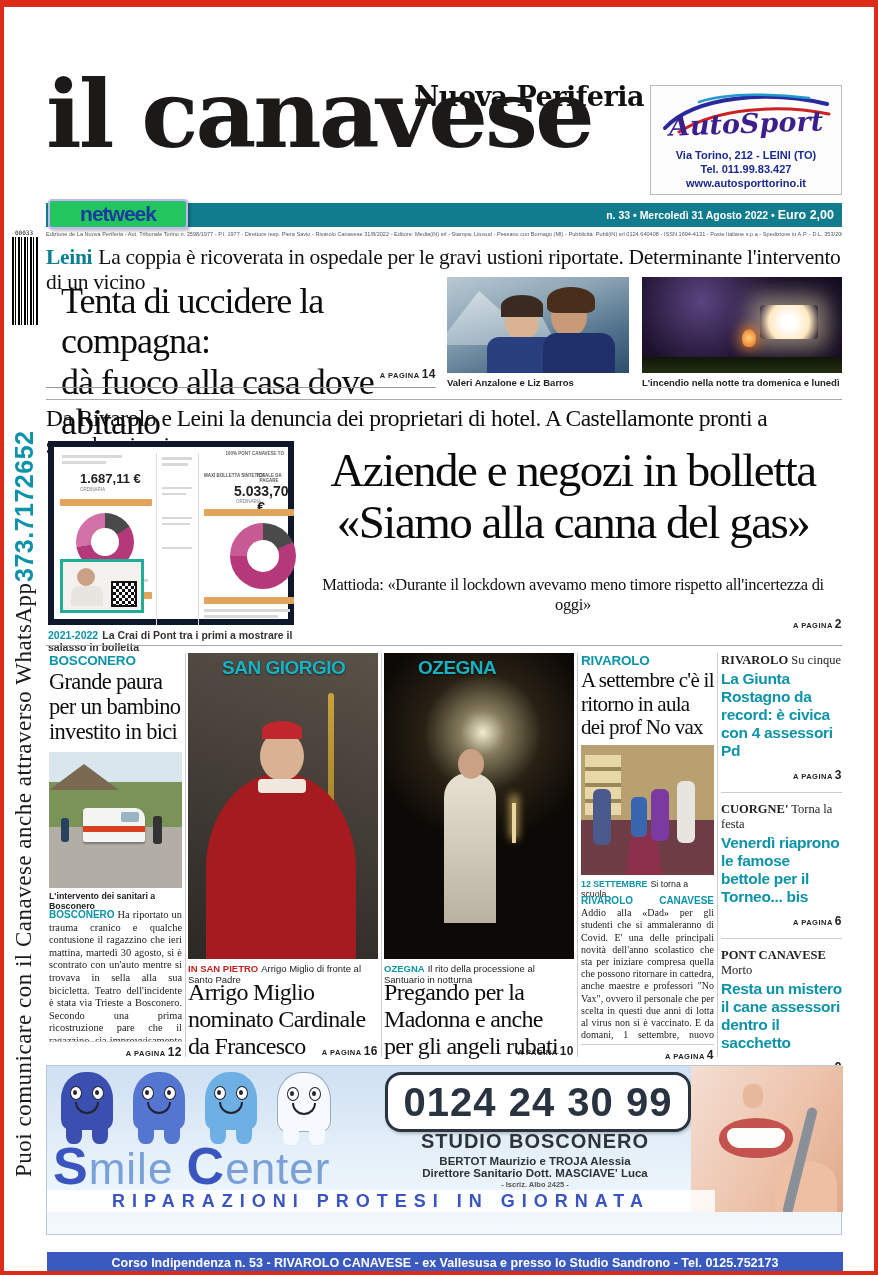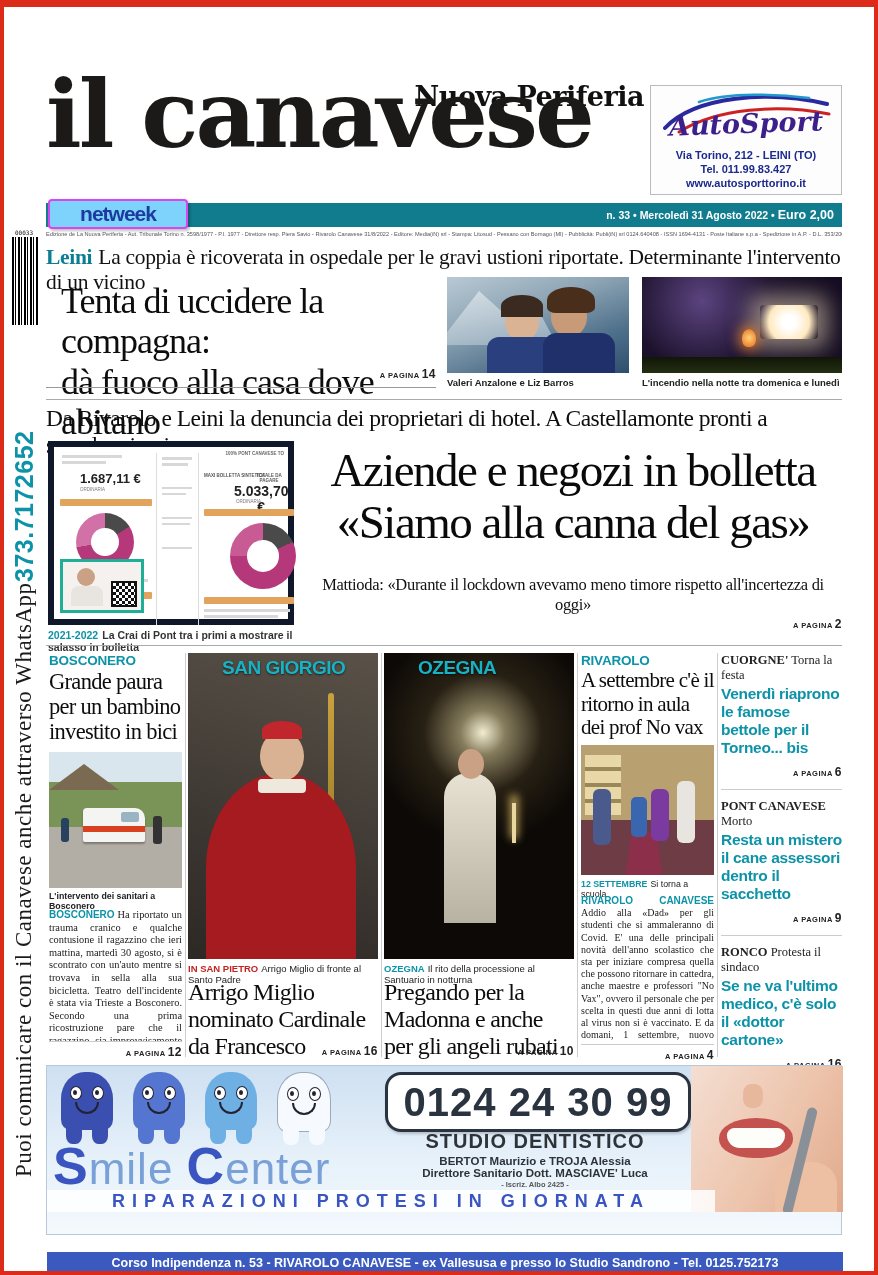--- a/index.html
+++ b/index.html
@@ -21,21 +21,21 @@
   .masthead{left:42px;top:60px;width:600px;font-family:"DejaVu Serif",serif;font-weight:bold;font-size:94px;line-height:1;letter-spacing:-3px;color:#1c1a18;}
   .autosport{left:646px;top:78px;width:192px;height:110px;border:1px solid #bbb;background:#fdfdfd;text-align:center;box-sizing:border-box;}
   .as-swoosh{position:absolute;left:8px;top:2px;width:176px;height:52px;}
   .as-brand{position:absolute;left:0;top:22px;width:100%;text-align:center;font-family:"DejaVu Serif",serif;font-style:italic;font-weight:bold;font-size:27px;color:#3d1f8c;transform:rotate(-2deg);}
   .as-lines{position:absolute;left:0;top:62px;width:100%;font-family:"Liberation Sans",sans-serif;font-weight:bold;color:#1b2a8c;font-size:11px;line-height:14px;}
 
   
   .nw-bar{left:42px;top:196px;width:796px;height:24px;background:#117c8e;}
   .nw-issue{position:absolute;right:8px;top:5px;color:#fff;font-family:"Liberation Sans",sans-serif;font-size:10.5px;font-weight:bold;}
   .nw-issue b{font-size:12.5px;}
-  .nw-logo{left:44px;top:192px;width:140px;height:30px;background:#7dd3fc;border:2px solid #d946ef;border-radius:4px;box-sizing:border-box;
+  .nw-logo{left:44px;top:192px;width:140px;height:30px;background:#22c55e;border:2px solid #c4b5fd;border-radius:4px;box-sizing:border-box;
            display:flex;align-items:center;justify-content:center;font-family:"Liberation Sans",sans-serif;font-weight:bold;font-size:21px;color:#1d3b9e;letter-spacing:-1px;box-shadow:2px 2px 3px rgba(0,0,0,.25);}
   .imprint{left:42px;top:224px;width:796px;font-family:"Liberation Sans",sans-serif;font-size:5.6px;color:#555;white-space:nowrap;overflow:hidden;}
 
   
   .leini-strip{left:42px;top:238px;width:796px;font-size:21.5px;letter-spacing:-.3px;}
   .leini-strip .loc{color:#0a7e93;font-weight:bold;margin-right:6px;}
 
   
   .ts-headline{left:57px;top:274px;width:395px;font-size:36px;line-height:1.12;letter-spacing:-1px;color:#0d0d0d;}
   .pagina{font-family:"Liberation Sans",sans-serif;font-size:7.5px;font-weight:bold;color:#222;letter-spacing:.5px;}
@@ -344,20 +344,25 @@
   </div>
   <div class="abs body-txt" style="left:577px;top:888px;width:133px;height:148px;font-size:10px;line-height:12.2px;">
     <span class="body-lead">RIVAROLO CANAVESE</span><span> Addio alla «Dad» per gli studenti che si ammaleranno di Covid. E' una delle principali novità dell'anno scolastico che sta per iniziare compresa quella che possono ritornare in cattedra, anche maestre e professori "No Vax", ovvero il personale che per scelta in questi due anni di lotta al virus non si è vaccinato. E da domani, 1 settembre, nuovo dirigente alla Gozzano di Rivarolo.</span>
   </div>
   <div class="abs pagina col-pagina" style="left:577px;top:1037px;width:133px;">
     <span>A PAGINA</span><b>4</b>
   </div>
 
   <div class="abs" style="left:717px;top:646px;width:121px;">
     <div class="sb-item">
+      <div class="kick"><b>RIVAROLO</b><span> Su cinque</span></div>
+      <div class="hl">La Giunta Rostagno da record: è civica con 4 assessori Pd</div>
+      <span class="pagina"><span>A PAGINA</span><b>3</b></span>
+    </div>
+    <div class="sb-item">
       <div class="kick"><b>CUORGNE'</b><span> Torna la festa</span></div>
       <div class="hl">Venerdì riaprono le famose bettole per il Torneo... bis</div>
       <span class="pagina"><span>A PAGINA</span><b>6</b></span>
     </div>
     <div class="sb-item">
       <div class="kick"><b>PONT CANAVESE</b><span> Morto</span></div>
       <div class="hl">Resta un mistero il cane assessori dentro il sacchetto</div>
       <span class="pagina"><span>A PAGINA</span><b>9</b></span>
     </div>
     <div class="sb-item">
@@ -386,21 +391,21 @@
     <div class="tooth t4">
         <div class="eye e1"></div>
         <div class="eye e2"></div>
         <div class="smile"></div>
       </div>
     <div class="smilecenter">
       <span class="big">S</span><span>mile </span><span class="big">C</span><span>enter</span>
     </div>
     <div class="phonebox">0124 24 30 99</div>
     <div class="studio">
-      <div class="s1">STUDIO DENTISTICO</div>
+      <div class="s1">STUDIO BOSCONERO</div>
       <div class="s2">BERTOT Maurizio e TROJA Alessia</div>
       <div class="s3">Direttore Sanitario Dott. MASCIAVE' Luca</div>
       <div class="s4">- Iscriz. Albo 2425 -</div>
     </div>
     <div class="woman">
       <div class="nose"></div>
         <div class="lips"></div>
         <div class="teeth"></div>
         <div class="hand"></div>
         <div class="brush"></div>

